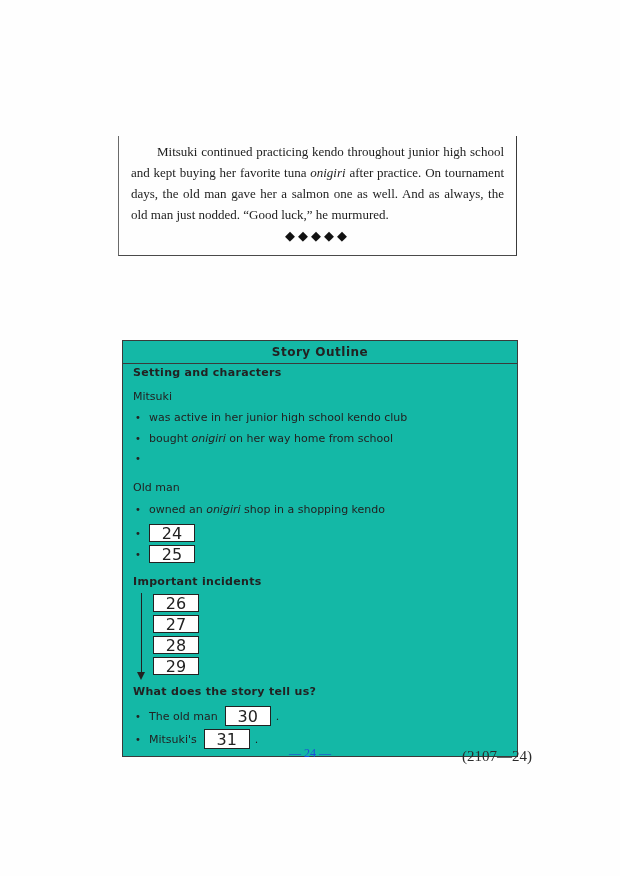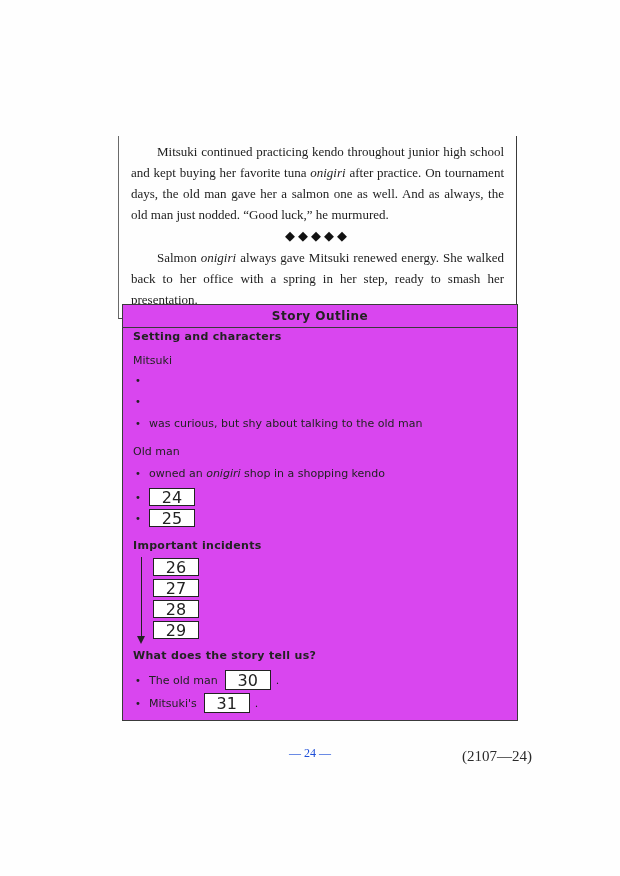--- a/index.html
+++ b/index.html
@@ -35,24 +35,24 @@
     text-indent: 0;
     font-size: 13px;
     letter-spacing: 3px;
     line-height: 22px;
     color: #111;
   }
 
   
   .outline-box {
     position: absolute;
-    left: 122px; top: 304px;
+    left: 122px; top: 340px;
     width: 394px; height: 415px;
     border: 1.5px solid #3a3a3a;
-    background: #d946ef;
+    background: #14b8a6;
     font-family: "DejaVu Sans", sans-serif;
     font-size: 11px;
     color: #222;
   }
   .outline-header {
     position: absolute;
     left: 0; top: 0; right: 0;
     height: 22px;
     border-bottom: 1.5px solid #3a3a3a;
     text-align: center;
@@ -112,39 +112,39 @@
   }
 </style>
 </head>
 <body>
 
 <div class="page">
 
   <div class="passage-box">
     <p><span>Mitsuki continued practicing kendo throughout junior high school and kept buying her favorite tuna </span><i>onigiri</i><span> after practice.  On tournament days, the old man gave her a salmon one as well.  And as always, the old man just nodded.  “Good luck,” he murmured.</span></p>
     <div class="diamonds">◆◆◆◆◆</div>
-    <p><span>Salmon </span><i>onigiri</i><span> always gave Mitsuki renewed energy.  She walked back to her office with a spring in her step, ready to smash her presentation.</span></p>
   </div>
 
   <div class="outline-box">
     <div class="outline-header">Story Outline</div>
 
     <div class="o-row o-heading pad" style="top:25px">Setting and characters</div>
 
     <div class="o-row pad" style="top:49px">Mitsuki</div>
 
     <div class="o-row b-row" style="top:70px">
       <span class="bullet">•</span>
+      <span>was active in her junior high school kendo club</span>
     </div>
     <div class="o-row b-row" style="top:91px">
       <span class="bullet">•</span>
+      <span><span>bought </span><i>onigiri</i><span> on her way home from school</span></span>
     </div>
     <div class="o-row b-row" style="top:112px">
       <span class="bullet">•</span>
-      <span>was curious, but shy about talking to the old man</span>
     </div>
 
     <div class="o-row pad" style="top:140px">Old man</div>
 
     <div class="o-row b-row" style="top:162px">
       <span class="bullet">•</span>
       <span><span>owned an </span><i>onigiri</i><span> shop in a shopping kendo</span></span>
     </div>
     <div class="o-row b-row" style="top:183px">
       <span class="bullet">•</span>

